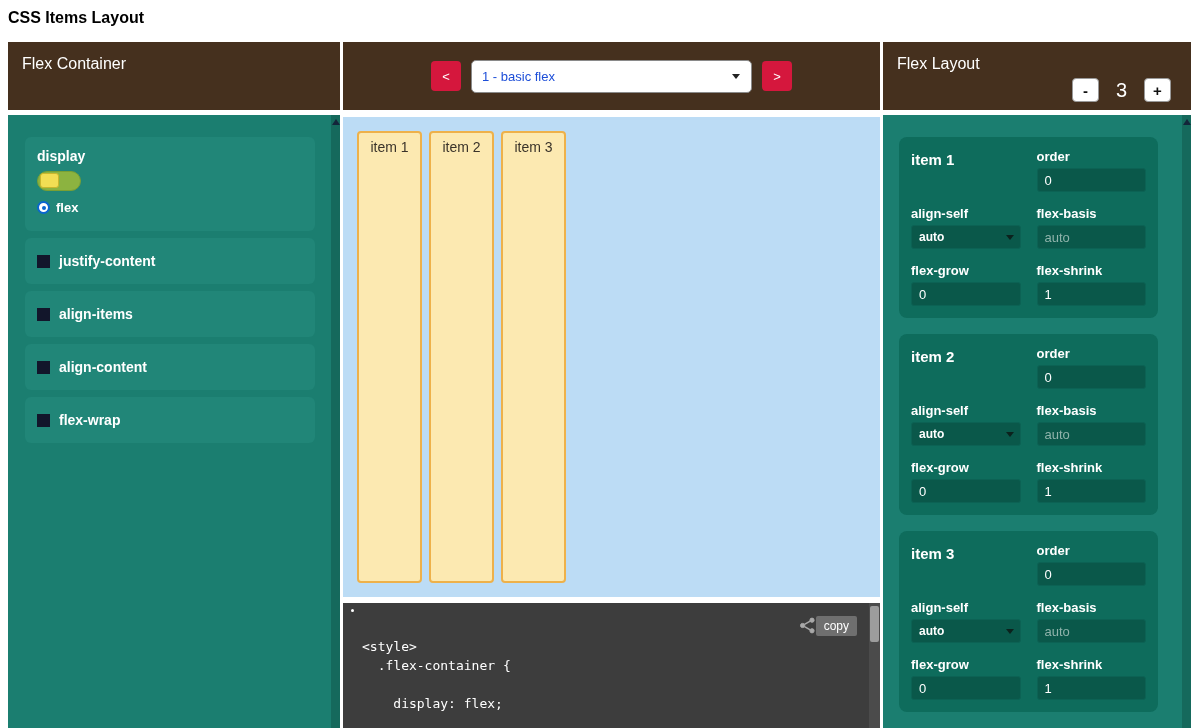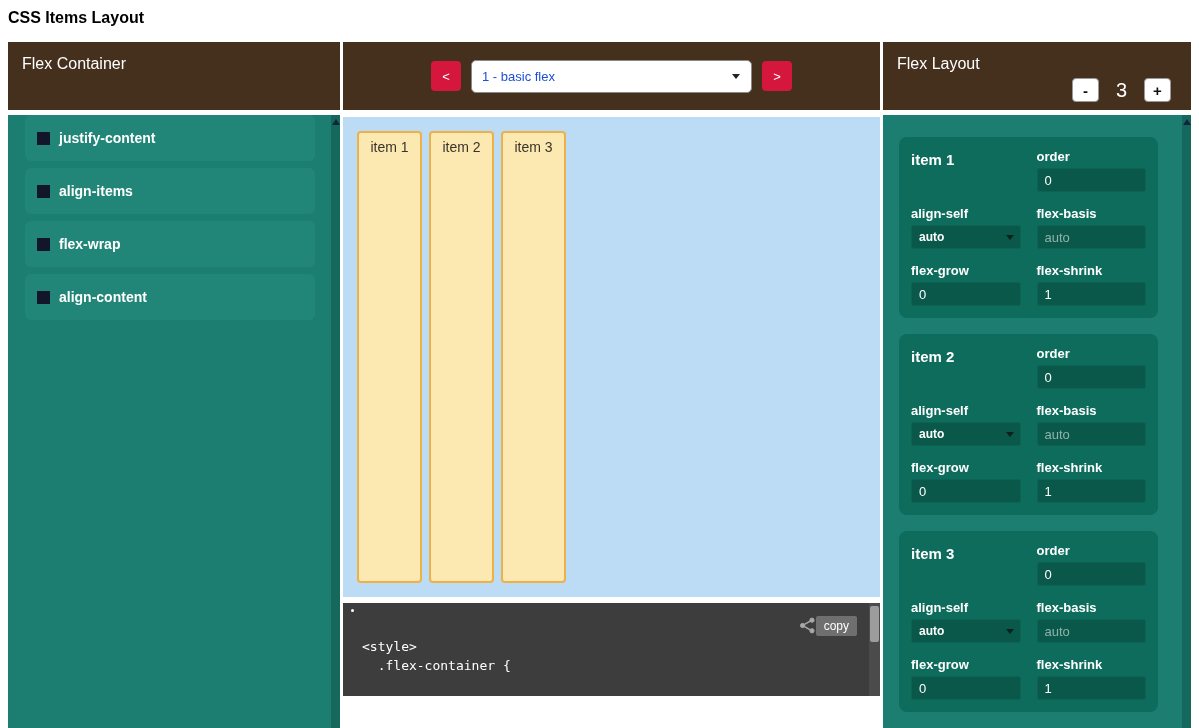--- a/index.html
+++ b/index.html
@@ -104,21 +104,21 @@
     padding: 14px; gap: 7px;
   }
   .flex-item {
     flex: 0 0 65px; width: 65px;
     background: #fce9b1; border: 2px solid #eeb14a; border-radius: 4px;
     text-align: center; padding-top: 6px; font-size: 14px; color: #3a332a;
   }
 
   
   .code-panel {
-    position: absolute; left: 343px; top: 603px; width: 537px; height: 93px;
+    position: absolute; left: 343px; top: 603px; width: 537px; height: 125px;
     background: #3d3d3d; overflow: hidden;
   }
   .code-dot {
     position: absolute; left: 8px; top: 6px; width: 3px; height: 3px;
     border-radius: 50%; background: #fff;
   }
   .code-text {
     position: absolute; left: 19px; top: 34px; margin: 0;
     font-family: "DejaVu Sans Mono", monospace; font-size: 13px; line-height: 19px;
     color: #fff; white-space: pre;
@@ -181,36 +181,46 @@
 </head>
 <body>
 
 <h1 class="page-title">CSS Items Layout</h1>
 
 <section class="hdr left">
   <span>Flex Container</span>
 </section>
 
 <section class="pbody left">
+  <div class="card display-card">
+    <div class="card-label">display</div>
+    <div class="toggle">
+      <span class="knob"></span>
+    </div>
+    <div class="radio-row">
+      <span class="radio"></span>
+      <span class="radio-label">flex</span>
+    </div>
+  </div>
 
   <div class="card option-card">
     <span class="checkbox"></span>
     <span class="option-label">justify-content</span>
   </div>
   <div class="card option-card">
     <span class="checkbox"></span>
     <span class="option-label">align-items</span>
   </div>
   <div class="card option-card">
     <span class="checkbox"></span>
-    <span class="option-label">flex-wrap</span>
+    <span class="option-label">align-content</span>
   </div>
   <div class="card option-card">
     <span class="checkbox"></span>
-    <span class="option-label">align-content</span>
+    <span class="option-label">flex-wrap</span>
   </div>
 
   <div class="panel-scroll">
     <span class="up-arrow"></span>
   </div>
 </section>
 
 <section class="hdr mid">
   <button class="nav-btn">&lt;</button>
   <span class="select-wrap">

